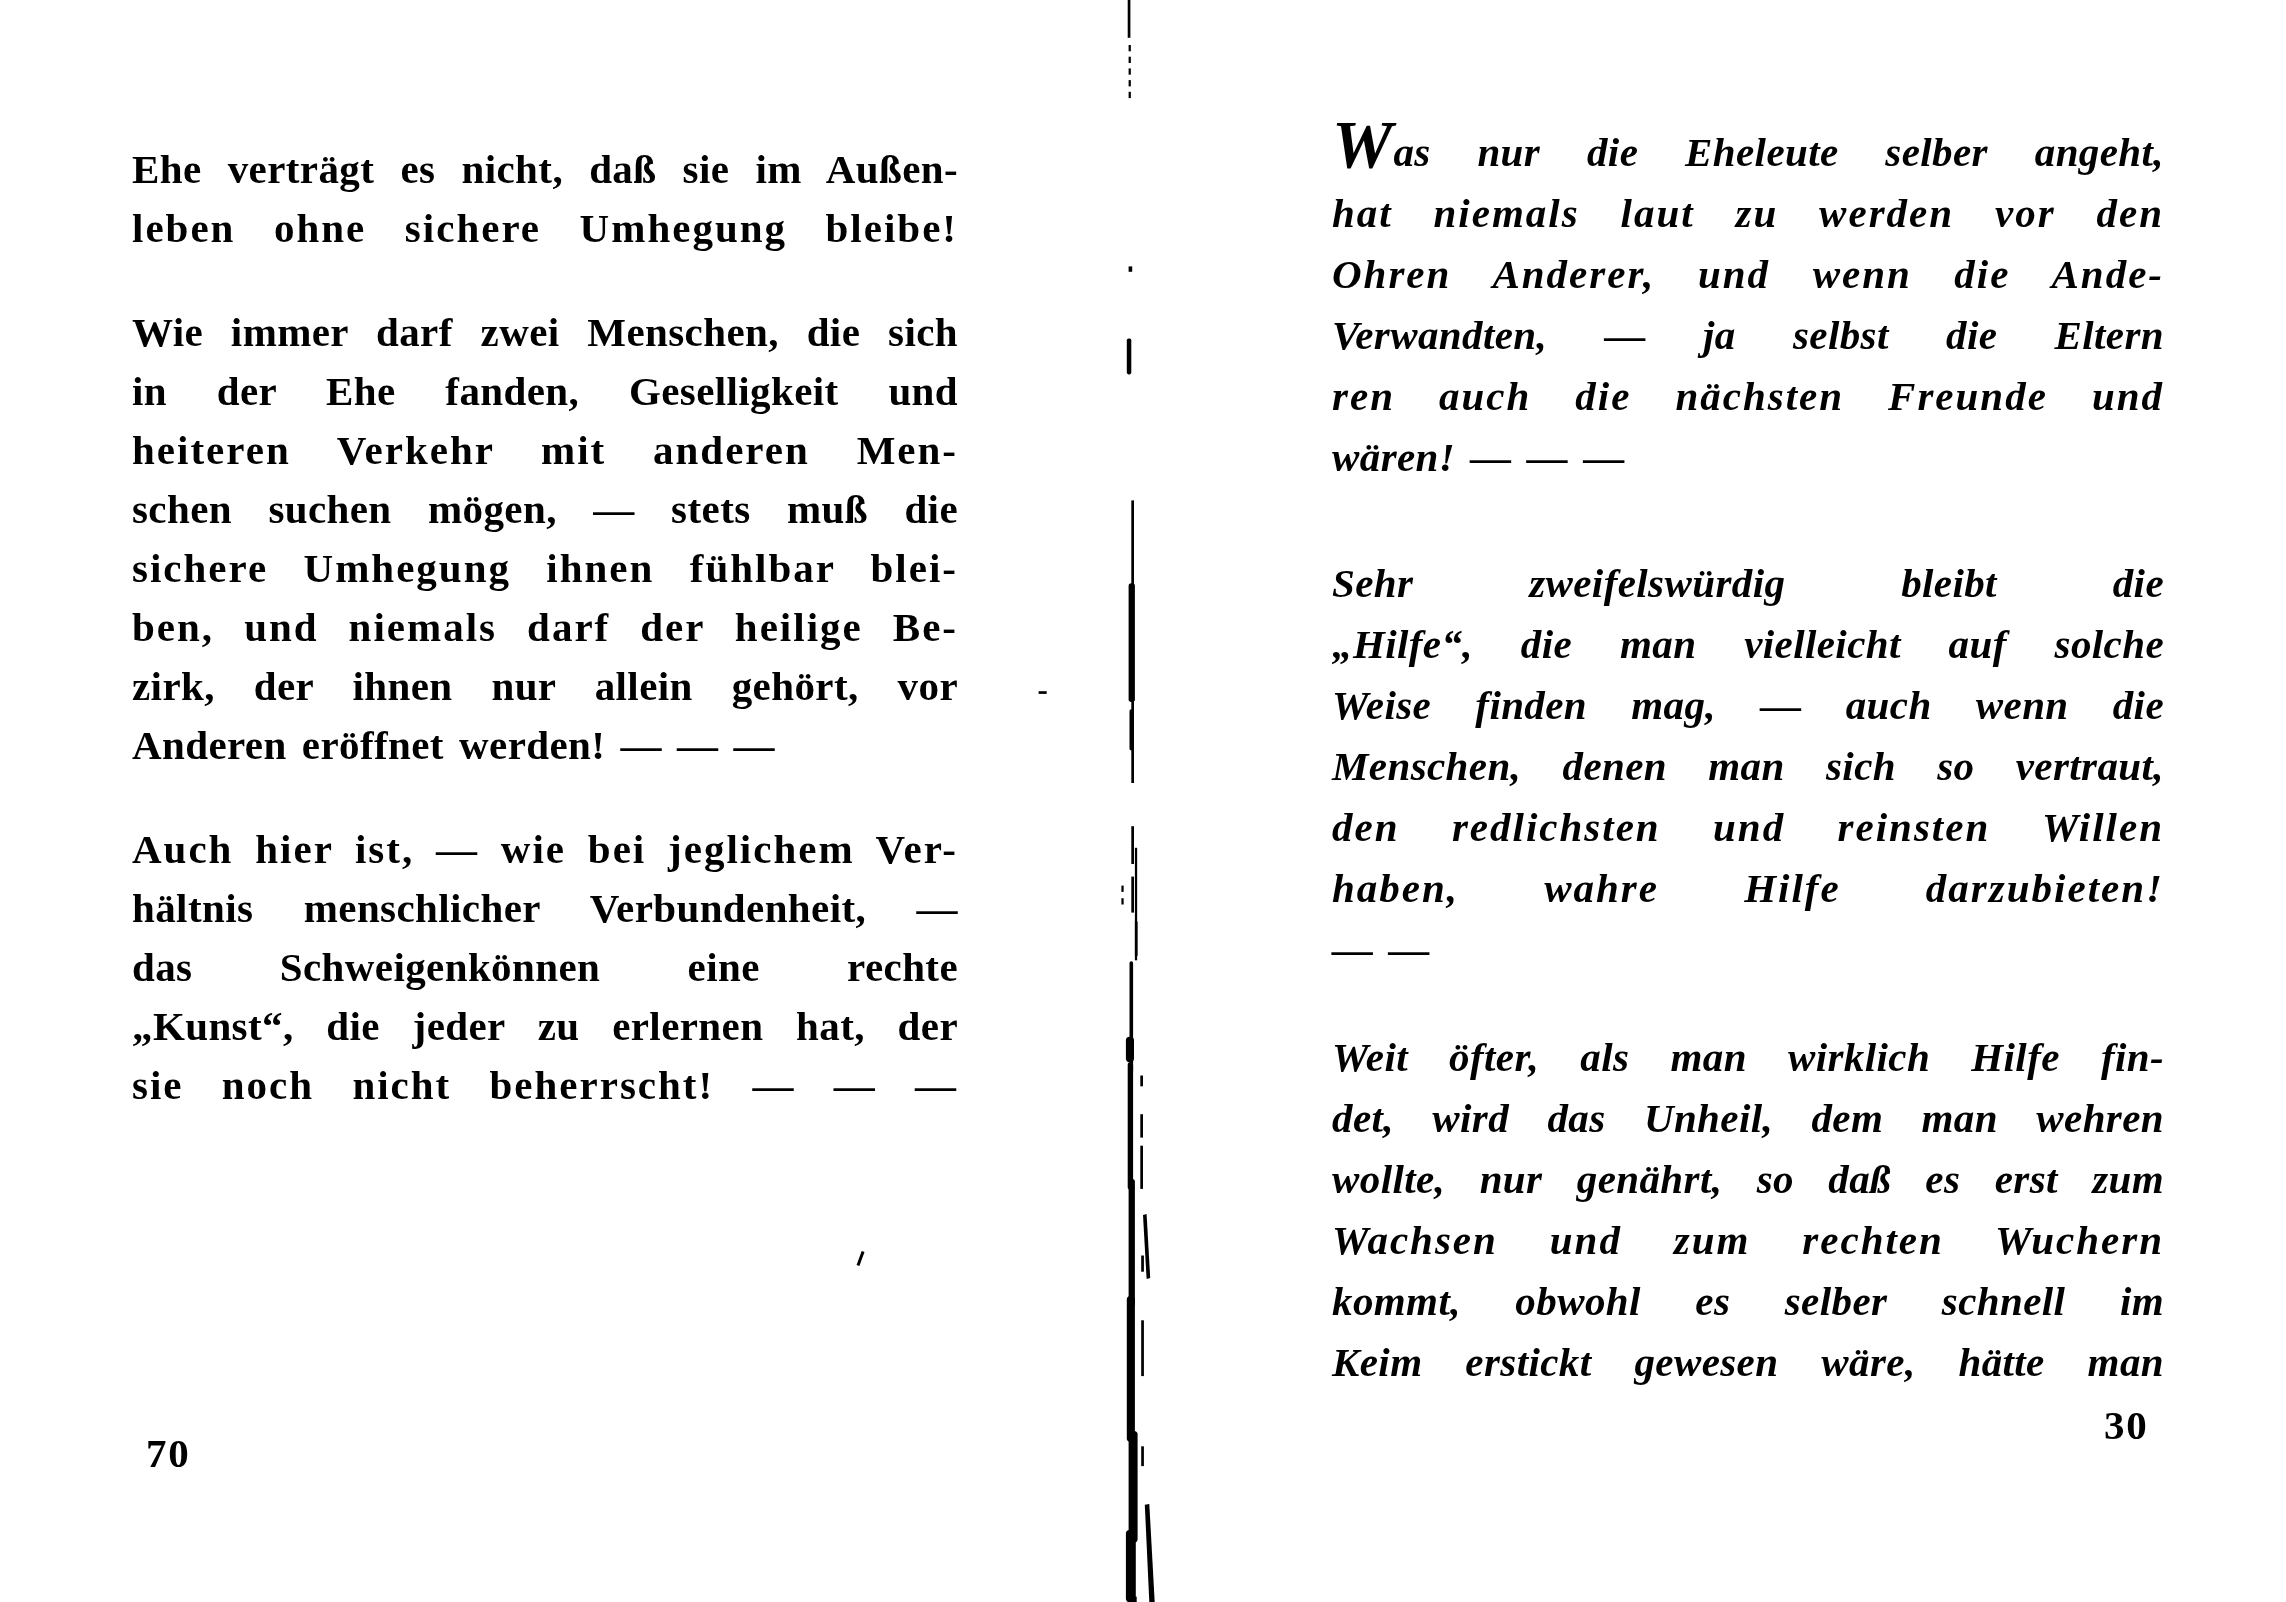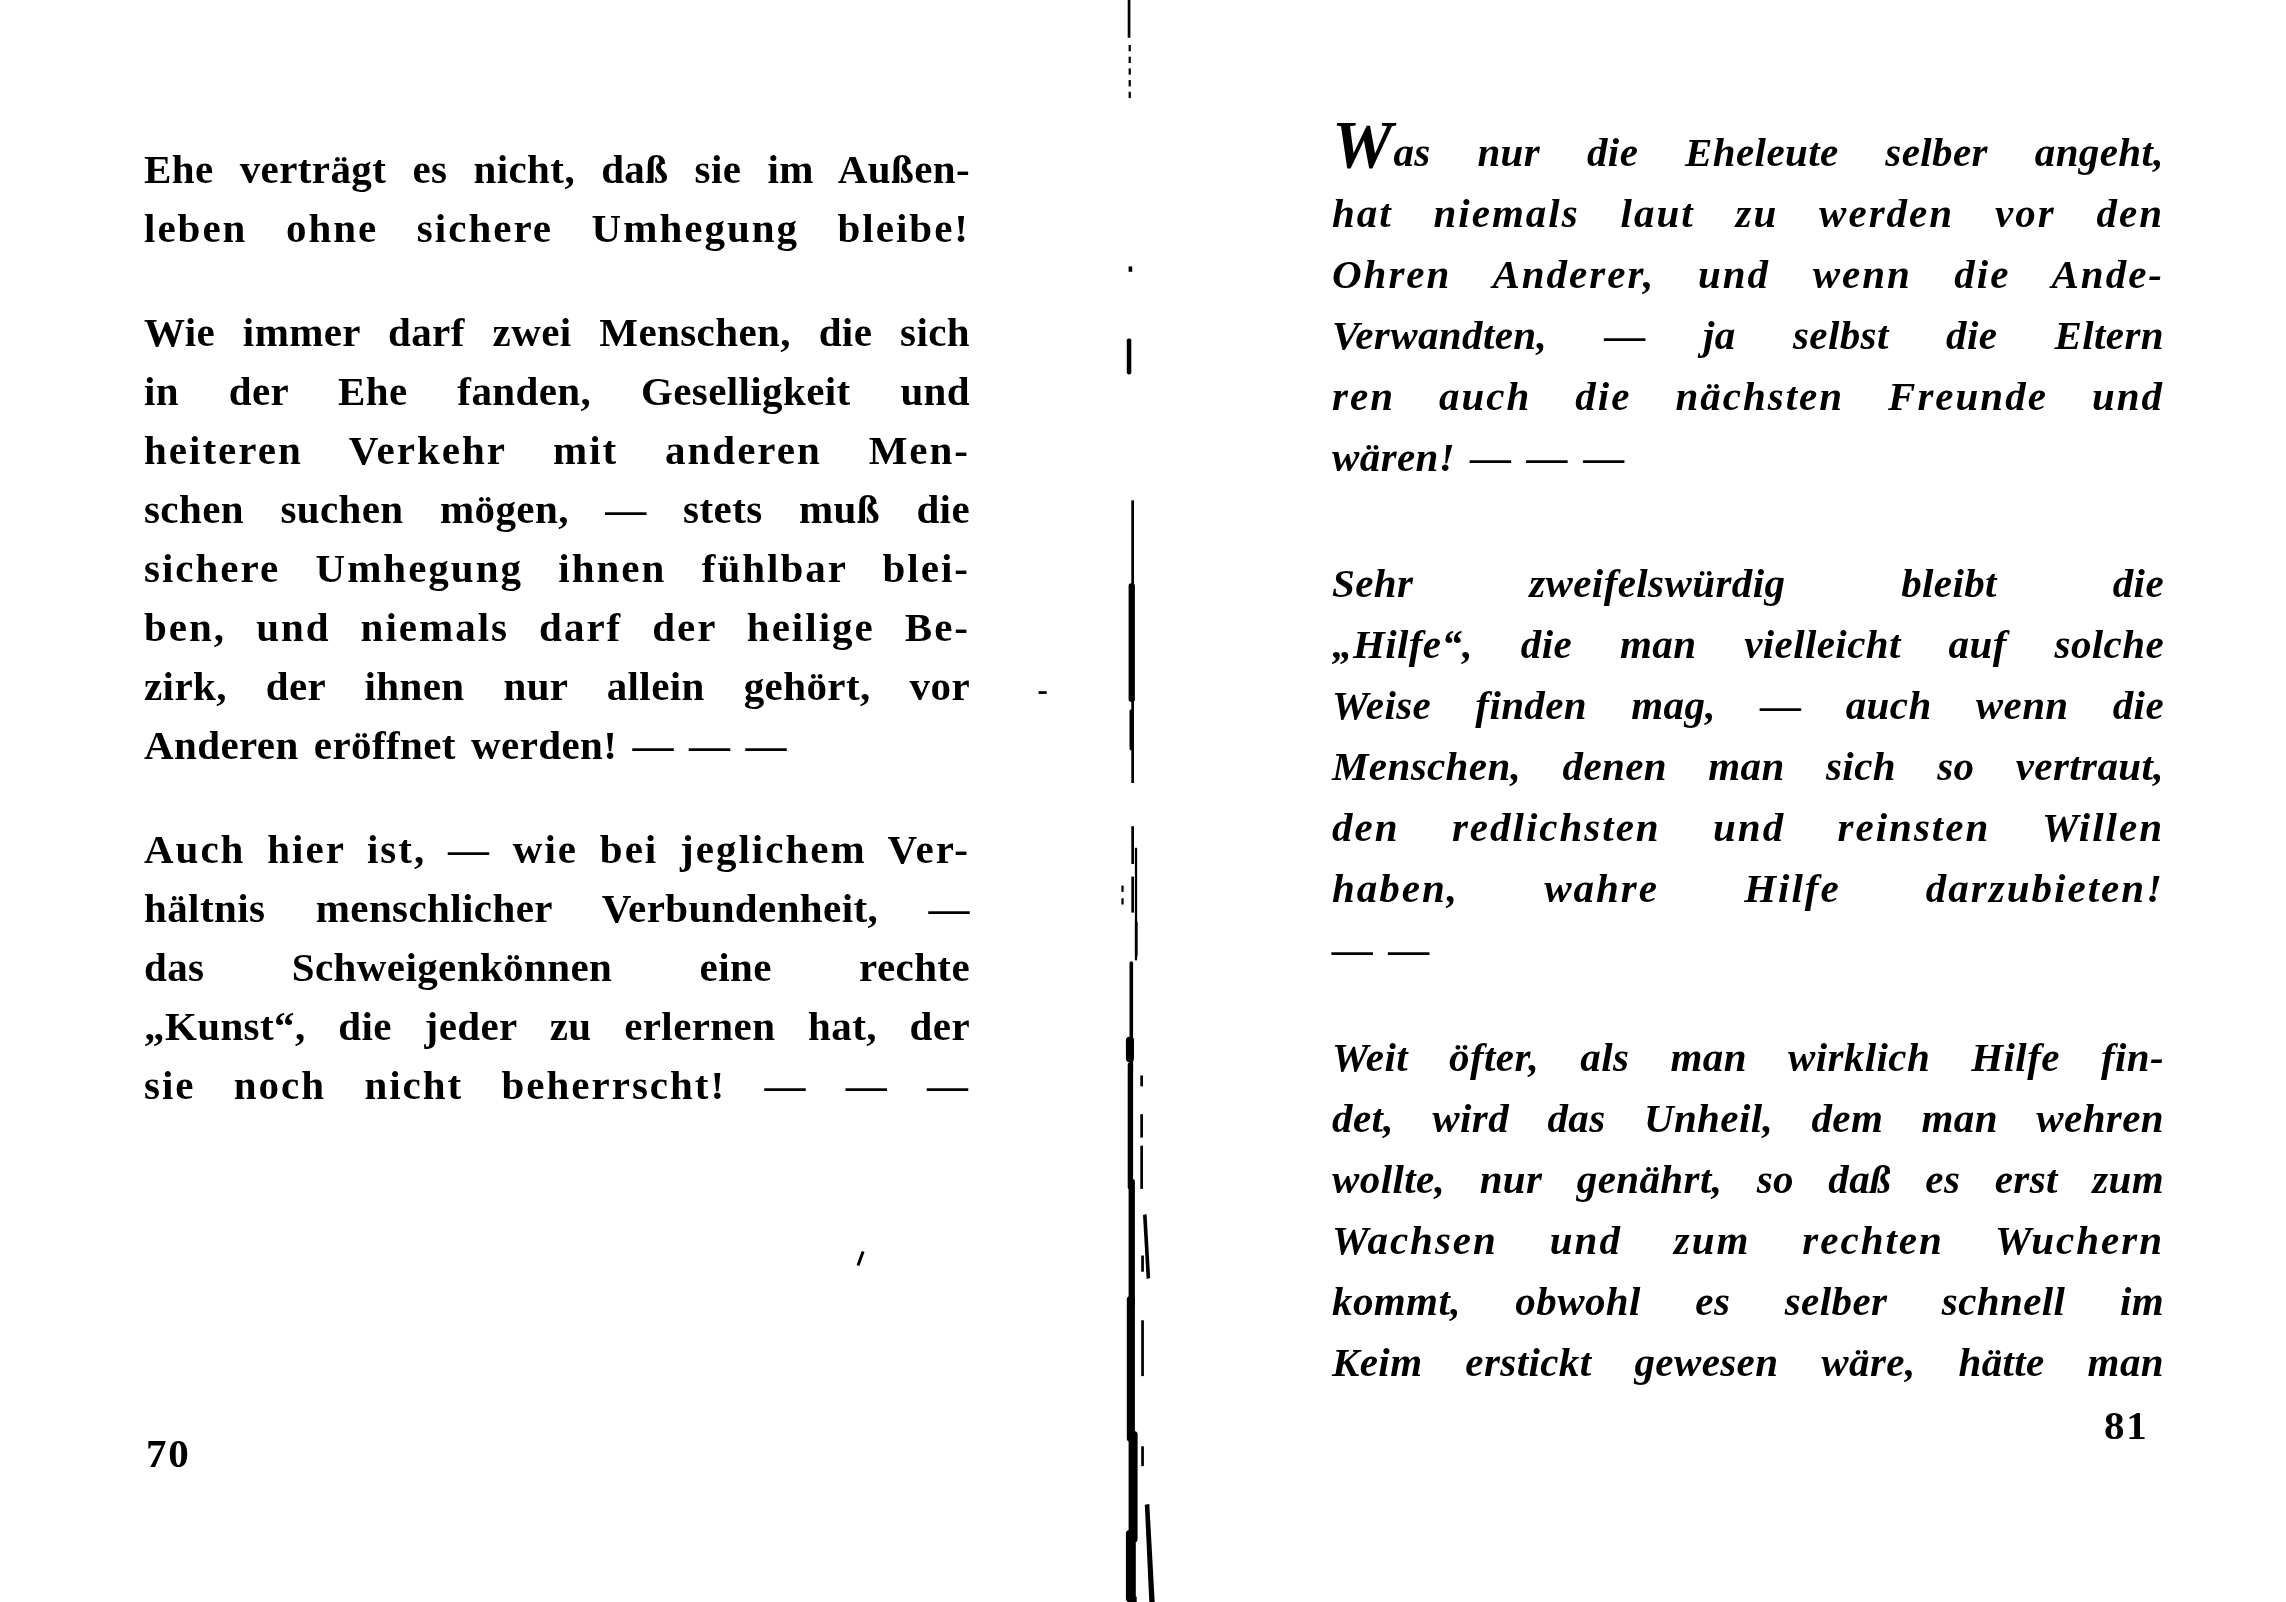--- a/index.html
+++ b/index.html
@@ -7,21 +7,21 @@
     position: relative;
     width: 2286px;
     height: 1602px;
     background: #ffffff;
     overflow: hidden;
     font-family: "Liberation Serif", "DejaVu Serif", serif;
     font-weight: bold;
     color: #000000;
   }
   .text-block { position: absolute; }
-  #left-block  { left: 132px;  top: 140px; width: 826px; margin-left: 12px; }
+  #left-block  { left: 132px;  top: 140px; width: 826px; }
   #right-block { left: 1332px; top: 122px; width: 832px; font-style: italic; }
 
   .paragraph { margin: 0 0 45px 0; }
   #right-block .paragraph { margin-bottom: 47px; }
   #right-block .paragraph:first-child { margin-bottom: 65px; }
 
   .line {
     font-size: 41px;
     line-height: 59px;
     letter-spacing: 0.4px;
@@ -117,21 +117,21 @@
         </div>
         <div class="paragraph">
           <div class="line">Weit öfter, als man wirklich Hilfe fin-</div>
           <div class="line">det, wird das Unheil, dem man wehren</div>
           <div class="line">wollte, nur genährt, so daß es erst zum</div>
           <div class="line wide">Wachsen und zum rechten Wuchern</div>
           <div class="line">kommt, obwohl es selber schnell im</div>
           <div class="line">Keim erstickt gewesen wäre, hätte man</div>
         </div>
       </div>
-    <div class="pagenum" id="pn-right">81</div>
+    <div class="pagenum" id="pn-right">30</div>
   </section>
 
   <div class="stray-accent"></div>
 
   <svg class="artifact-layer" width="2286" height="1602" viewBox="0 0 2540 1780" xmlns="http://www.w3.org/2000/svg">
     <g fill="#000000">
 
       <rect x="1253" y="0" width="3" height="42"></rect>
       <rect x="1254" y="50" width="2.5" height="7"></rect>
       <rect x="1254" y="63" width="2.5" height="7"></rect>

